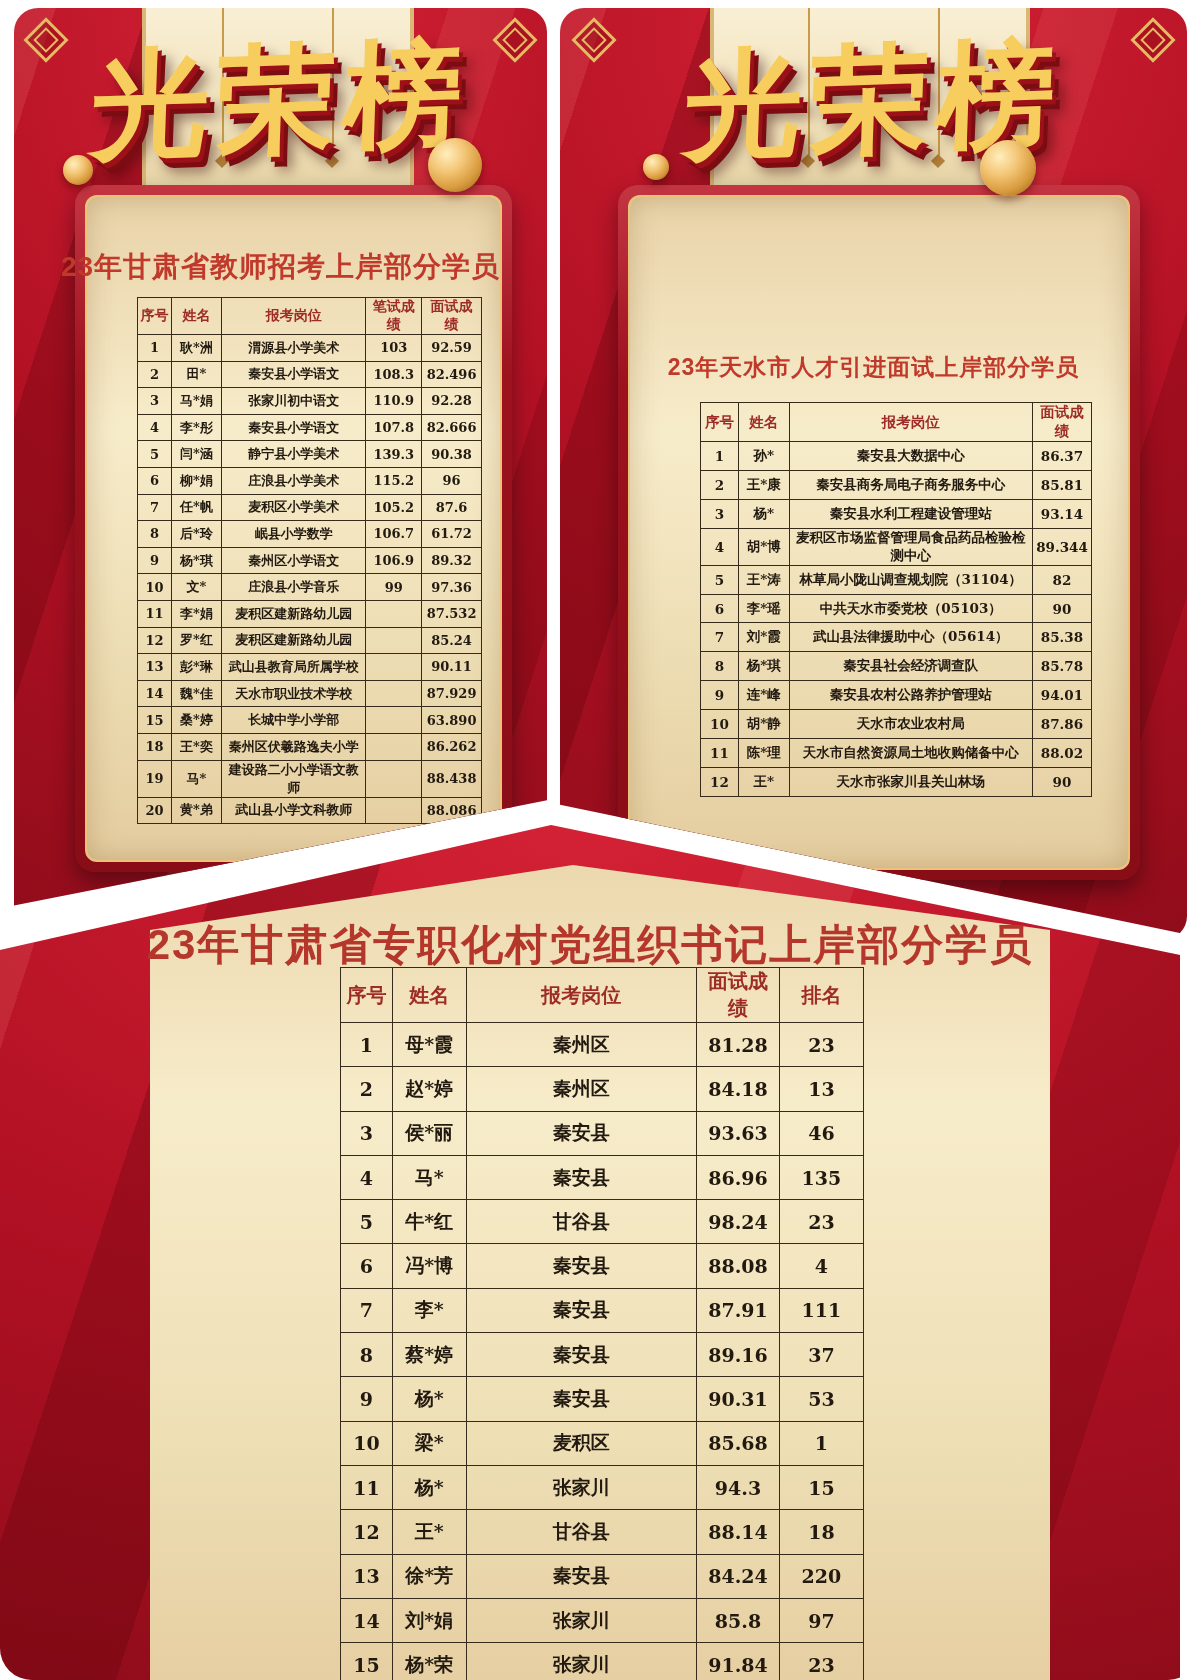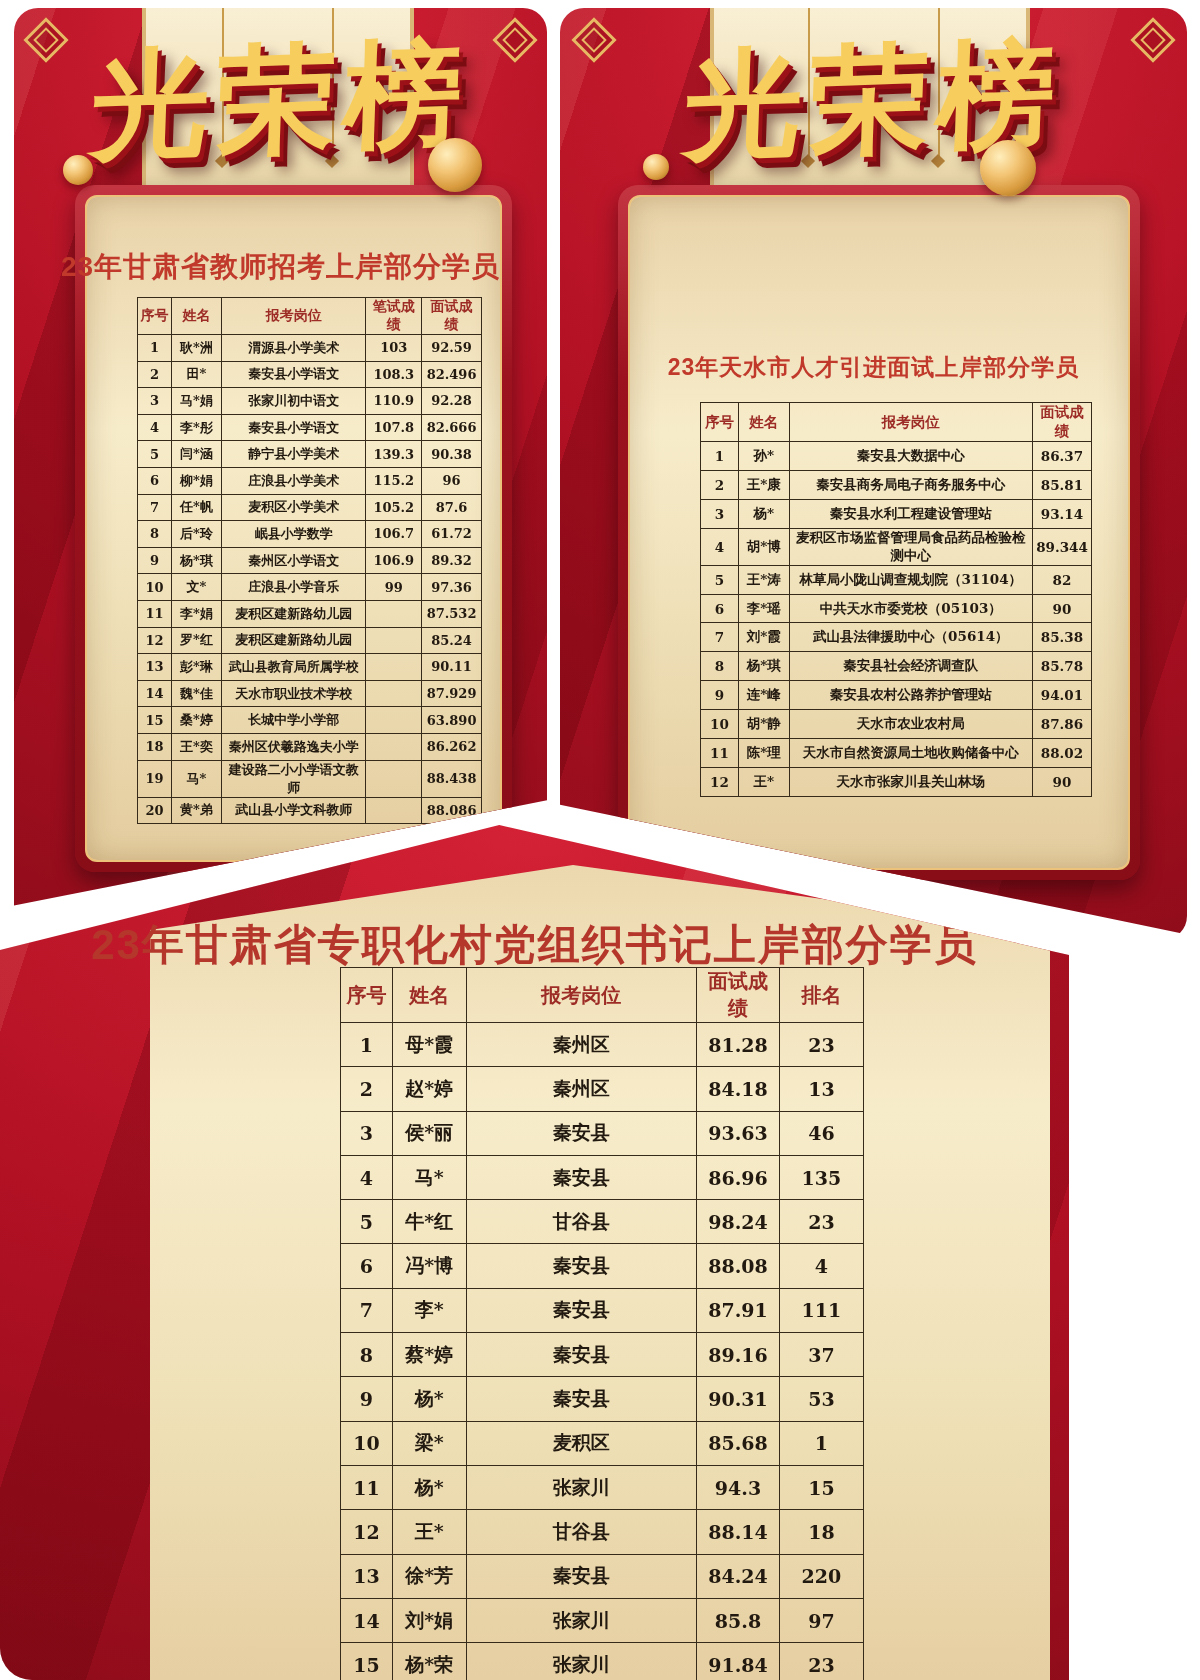--- a/index.html
+++ b/index.html
@@ -11,21 +11,21 @@
       linear-gradient(108deg, rgba(255,160,150,.14) 0 5%, transparent 5% 16%,
                       rgba(90,0,8,.28) 16% 27%, transparent 27% 52%,
                       rgba(255,150,140,.12) 52% 60%, transparent 60% 78%,
                       rgba(90,0,8,.22) 78% 88%, transparent 88%),
       radial-gradient(150% 110% at 50% 0%, #d42135 0%, #b31124 48%, #8e0c1a 100%);
   }
   .panel-tl{left:14px;top:8px;width:533px;height:932px;border-radius:24px;
             clip-path:polygon(0 0,100% 0,100% 85%,0 96.3%);}
   .panel-tr{left:560px;top:8px;width:627px;height:932px;border-radius:24px;
             clip-path:polygon(0 0,100% 0,100% 99.4%,0 85.5%);}
-  .panel-b{left:0;top:825px;width:1069px;height:855px;
+  .panel-b{left:0;top:825px;width:1180px;height:855px;
            clip-path:polygon(0 125px,46.7% 0,100% 130px,100% 100%,0 100%);}
   
   .scroll-deco{position:absolute;top:0;height:178px;left:24%;right:25%;
       background:linear-gradient(180deg,#f9efd4,#efdfb6 70%,#e8d5a8);
       border-left:4px solid #d9b777;border-right:4px solid #d9b777;z-index:1;}
   .hang-string{position:absolute;top:0;width:2px;height:150px;background:#c89b4a;z-index:1;}
   .hang-string::after{content:"";position:absolute;left:-5px;bottom:-8px;width:10px;height:10px;
       background:#b3823a;transform:rotate(45deg);}
   .knot{position:absolute;width:26px;height:26px;border:3px solid #e7b964;transform:rotate(45deg);
       background:rgba(140,10,20,.4);z-index:2;}

